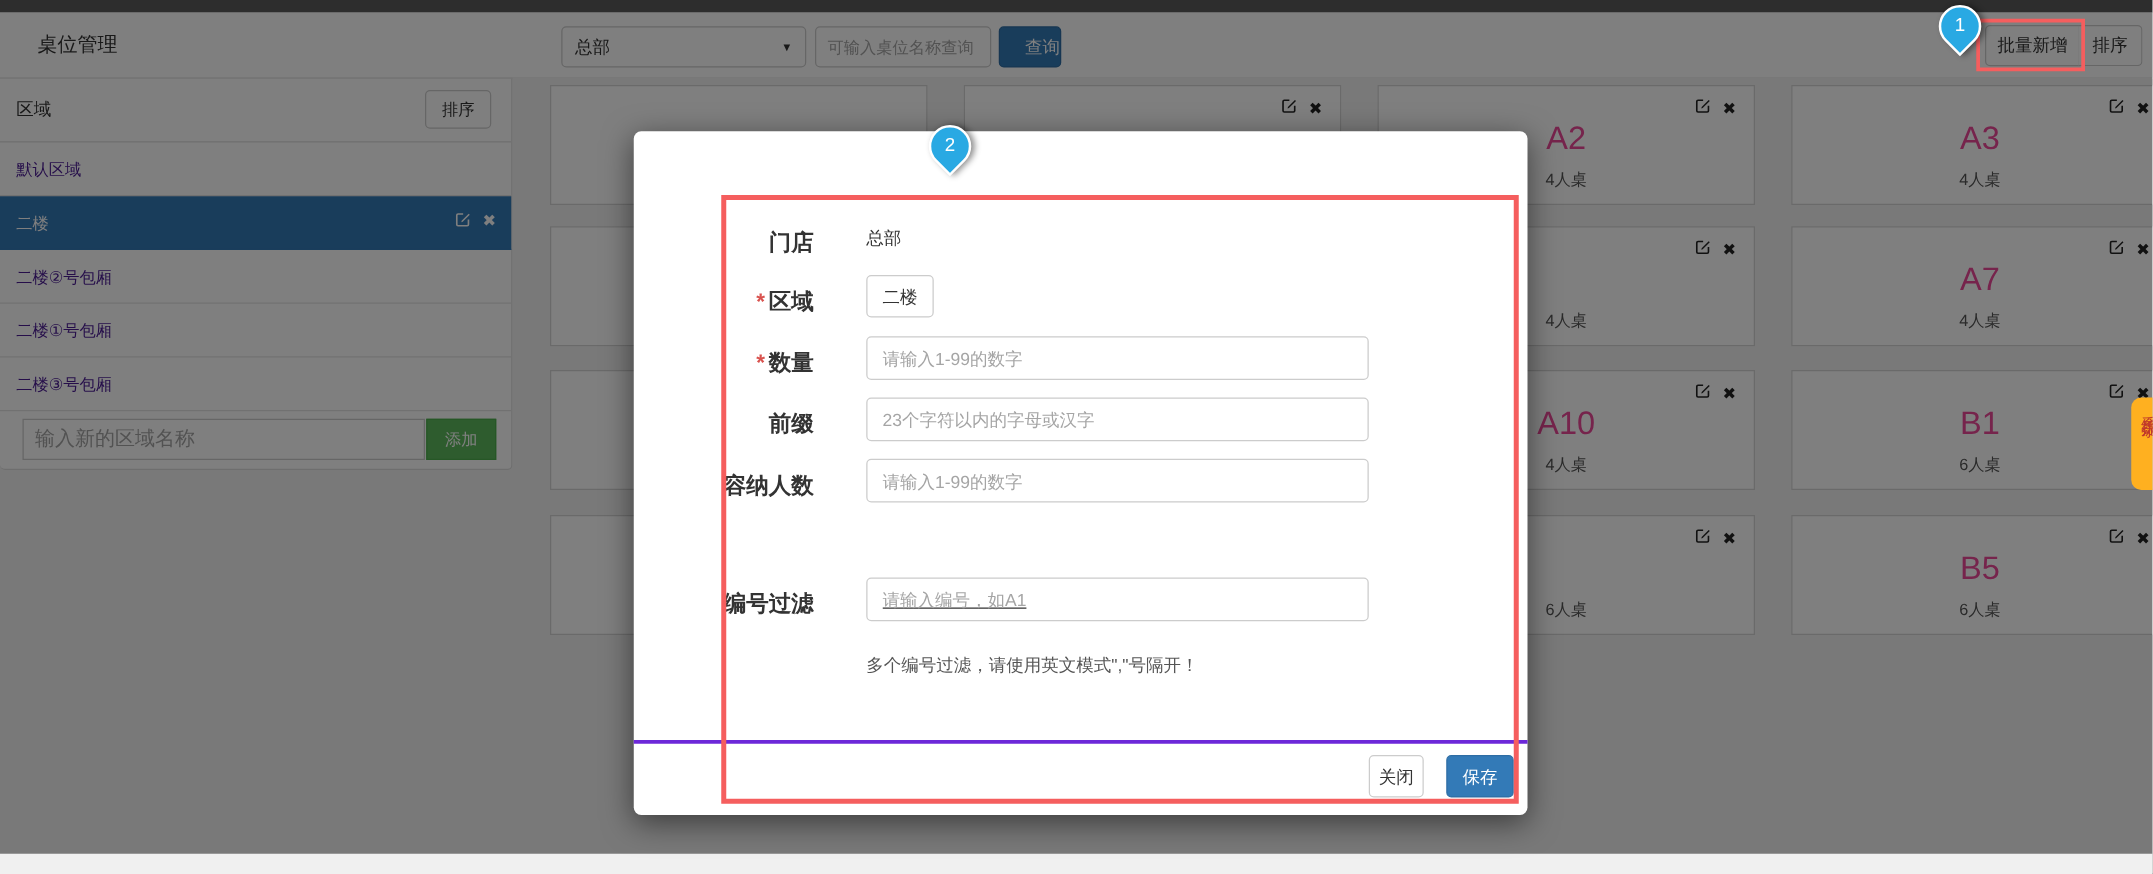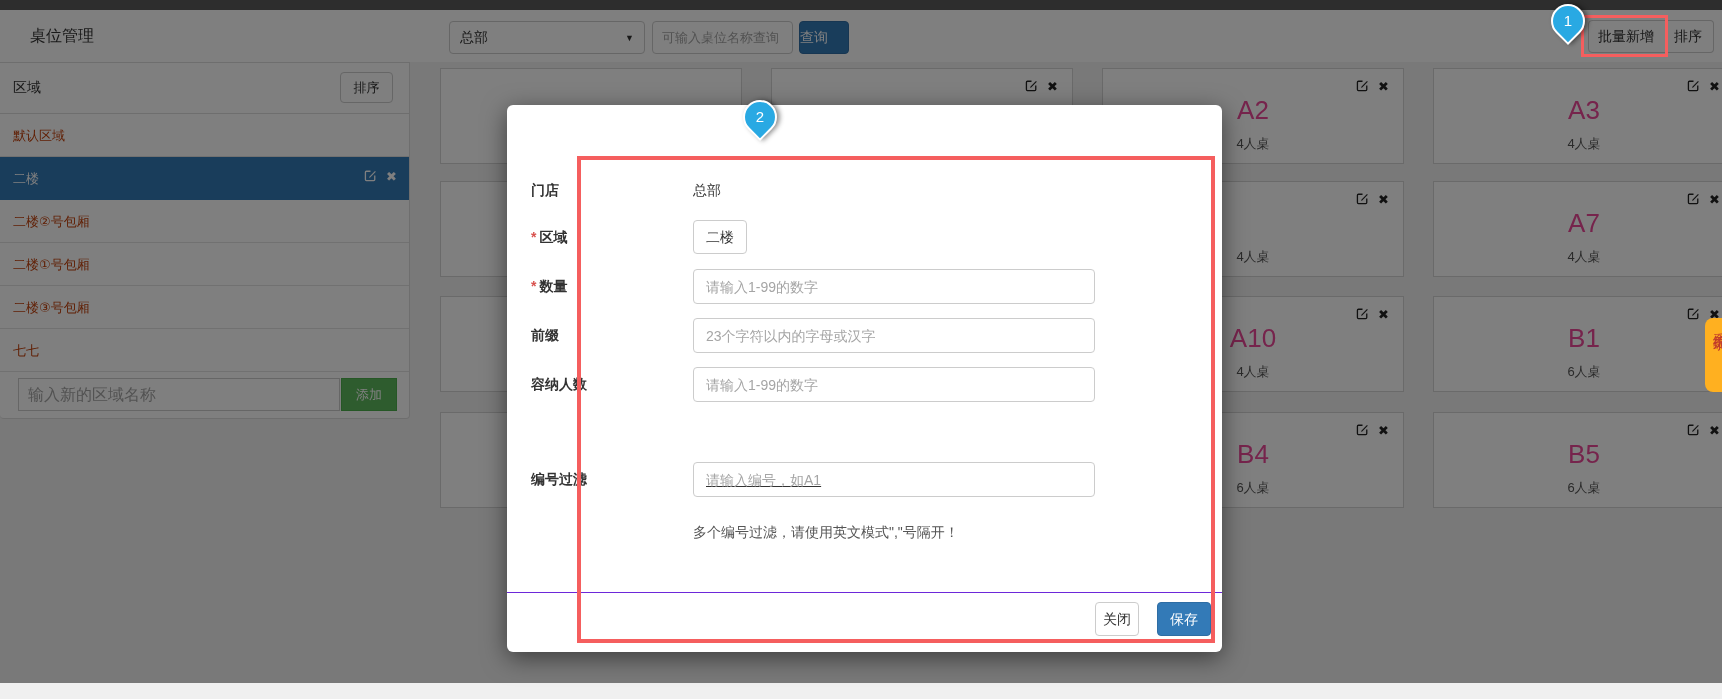--- a/index.html
+++ b/index.html
@@ -11,32 +11,32 @@
   #topstrip{left:0;top:0;width:1722px;height:10px;background:#5a5a5a;}
   #headerband{left:0;top:10px;width:1722px;height:52px;background:#fff;border-bottom:1px solid #ddd;}
   #page-title{left:30px;top:26px;font-size:16px;color:#333;}
   #contentbg{left:0;top:62px;width:1722px;height:621px;background:#f3f3f3;}
   .ctl{position:absolute;box-sizing:border-box;height:33px;font-size:14px;}
   #store-select{left:449px;top:21px;width:196px;background:#fff;border:1px solid #ccc;border-radius:4px;
     display:flex;align-items:center;justify-content:space-between;padding:0 10px;color:#333;}
   #store-select .caret{font-size:9px;color:#333;}
   #table-search{left:652px;top:21px;width:141px;border:1px solid #ccc;border-radius:4px;padding:0 9px;font-size:13px;color:#333;}
   input::placeholder{color:#a5a5a5;}
-  #search-btn{left:799px;top:21px;width:50px;background:#337ab7;border:1px solid #2e6da4;border-radius:4px;color:#fff;text-align:left;line-height:31px;}
+  #search-btn{left:799px;top:21px;width:50px;background:#337ab7;border:1px solid #2e6da4;border-radius:4px;color:#fff;text-align:right;line-height:31px;}
   .tool-btn{position:absolute;box-sizing:border-box;height:33px;background:#fff;border:1px solid #ccc;color:#333;
     font-size:14px;text-align:center;line-height:31px;}
   #batch-add-btn{left:1588px;top:20px;width:76px;border-radius:4px 0 0 4px;}
   #sort-btn-top{left:1663px;top:20px;width:51px;border-radius:0 4px 4px 0;border-left:none;}
   
   #sidebar{left:0;top:62px;width:410px;background:#fff;border:1px solid #ddd;border-left:none;border-radius:0 0 4px 4px;box-sizing:border-box;}
   #sidebar .head{position:relative;height:50px;border-bottom:1px solid #ddd;}
   #sidebar .head .t{position:absolute;left:13px;top:16px;font-size:14px;color:#333;}
   #area-sort-btn{position:absolute;right:16px;top:9px;width:53px;height:31px;background:#fff;border:1px solid #ccc;border-radius:4px;
     font-size:13px;text-align:center;line-height:29px;color:#333;box-sizing:border-box;}
-  .area-item{position:relative;height:42px;border-bottom:1px solid #e3e3e3;font-size:13px;color:#c2410c;}
+  .area-item{position:relative;height:42px;border-bottom:1px solid #e3e3e3;font-size:13px;color:#4c1d95;}
   .area-item .lbl{position:absolute;left:13px;top:13px;}
   .area-item.selected{background:#337ab7;color:#fff;border-bottom-color:#337ab7;}
   .row-icons{position:absolute;right:12px;top:12px;display:flex;gap:9px;align-items:center;}
   .row-icons .x{font-size:13px;font-weight:bold;line-height:14px;}
   #add-row{position:relative;height:46px;}
   #new-area-input{position:absolute;left:18px;top:6px;width:322px;height:33px;box-sizing:border-box;border:1px solid #ccc;padding:0 9px;font-size:16px;}
   #add-area-btn{position:absolute;right:12px;top:6px;width:56px;height:33px;background:#5cb85c;border:1px solid #4cae4c;color:#fff;
     font-size:13px;text-align:center;line-height:31px;box-sizing:border-box;}
   
   .card{position:absolute;width:302px;height:96px;background:#fff;border:1px solid #d5d5d5;box-sizing:border-box;}
@@ -49,29 +49,29 @@
   
   #side-badge{left:1705px;top:318px;width:40px;height:74px;background:#ffb020;border-radius:8px 0 0 8px;z-index:40;
     color:#c0392b;font-size:13px;line-height:18px;padding:4px 0 0 5px;box-sizing:border-box;
     writing-mode:vertical-lr;text-orientation:upright;letter-spacing:2px;}
   
   #modal{left:507px;top:105px;width:715px;height:547px;background:#fff;border-radius:6px;z-index:50;
     box-shadow:0 6px 24px rgba(0,0,0,0.5);}
   #modal .mhead{position:absolute;left:0;top:0;right:0;height:51px;border-bottom:1px solid #e5e5e5;}
   #modal-title{position:absolute;left:24px;top:15px;font-size:16px;color:#333;}
   #modal-close{position:absolute;right:20px;top:12px;font-size:22px;color:#b4b4b4;line-height:22px;}
-  .f-label{position:absolute;left:24px;width:120px;text-align:left;font-size:14px;font-weight:bold;color:#333;}
+  .f-label{position:absolute;left:24px;width:120px;text-align:right;font-size:18px;font-weight:bold;color:#333;}
   .req{color:#d9534f;margin-right:3px;font-weight:bold;}
   .f-value{position:absolute;left:186px;font-size:14px;color:#333;}
   .f-input{position:absolute;left:186px;width:402px;height:35px;box-sizing:border-box;border:1px solid #ccc;border-radius:4px;
     padding:0 12px;font-size:14px;color:#333;}
   #area-value-btn{position:absolute;left:186px;top:115px;width:54px;height:34px;background:#fff;border:1px solid #ccc;border-radius:4px;
     font-size:14px;color:#333;text-align:center;line-height:32px;box-sizing:border-box;}
   .hint{position:absolute;font-size:14px;color:#555;}
-  #modal .mfoot{position:absolute;left:0;right:0;top:487px;border-top:1px solid #6d28d9;}
+  #modal .mfoot{position:absolute;left:0;right:0;top:487px;border-top:3px solid #6d28d9;}
   .m-btn{position:absolute;top:9px;height:34px;box-sizing:border-box;border-radius:4px;font-size:14px;text-align:center;line-height:32px;}
   #close-btn{left:588px;width:44px;background:#fff;border:1px solid #ccc;color:#333;}
   #save-btn{left:650px;width:54px;background:#337ab7;border:1px solid #2e6da4;color:#fff;}
   
   .redbox{position:absolute;border:3px solid #f55e5e;pointer-events:none;box-sizing:border-box;}
   #redbox-toolbar{left:1581px;top:15px;width:87px;height:42px;z-index:55;}
   #redbox-modal{left:70px;top:51px;width:638px;height:487px;border-width:4px;z-index:56;}
   
   .pin{position:absolute;width:30px;height:30px;background:#29a9e3;border:2px solid #fff;border-radius:50% 50% 50% 0;
     transform:rotate(-45deg);box-shadow:2px 2px 5px rgba(0,0,0,0.45);z-index:60;}
@@ -119,23 +119,20 @@
     </div>
     <div class="area-item">
       <span class="lbl">二楼②号包厢</span>
     </div>
     <div class="area-item">
       <span class="lbl">二楼①号包厢</span>
     </div>
     <div class="area-item">
       <span class="lbl">二楼③号包厢</span>
     </div>
-    <div class="area-item">
-      <span class="lbl">七七</span>
-    </div>
     <div id="add-row">
       <input id="new-area-input" placeholder="输入新的区域名称" style="">
       <div id="add-area-btn">添加</div>
     </div>
   </div>
 
   <div id="cards">
       <div class="card" style="left: 440px; top: 68px;"></div>
       <div class="card" style="left: 771px; top: 68px;">
         <span class="row-icons">
@@ -218,21 +215,20 @@
       <div class="card" style="left: 440px; top: 412px;"></div>
       <div class="card" style="left: 771px; top: 412px;"></div>
       <div class="card" style="left: 1102px; top: 412px;">
         <span class="row-icons">
           <span class="edit-svg"><svg width="13" height="13" viewBox="0 0 16 16">
               <path d="M13.25 8v5c0 .7-.55 1.25-1.25 1.25H3c-.7 0-1.25-.55-1.25-1.25V4c0-.7.55-1.25 1.25-1.25h5" fill="none" stroke="currentColor" stroke-width="1.6"></path>
               <path d="M6.6 9.4l6.9-6.9 1 1-6.9 6.9-1.4.4z" fill="currentColor"></path>
             </svg></span>
           <span class="x">✖</span>
         </span>
-        <div class="title">B4</div>
         <div class="seats">6人桌</div>
       </div>
       <div class="card" style="left: 1433px; top: 412px;">
         <span class="row-icons">
           <span class="edit-svg"><svg width="13" height="13" viewBox="0 0 16 16">
               <path d="M13.25 8v5c0 .7-.55 1.25-1.25 1.25H3c-.7 0-1.25-.55-1.25-1.25V4c0-.7.55-1.25 1.25-1.25h5" fill="none" stroke="currentColor" stroke-width="1.6"></path>
               <path d="M6.6 9.4l6.9-6.9 1 1-6.9 6.9-1.4.4z" fill="currentColor"></path>
             </svg></span>
           <span class="x">✖</span>
         </span>

